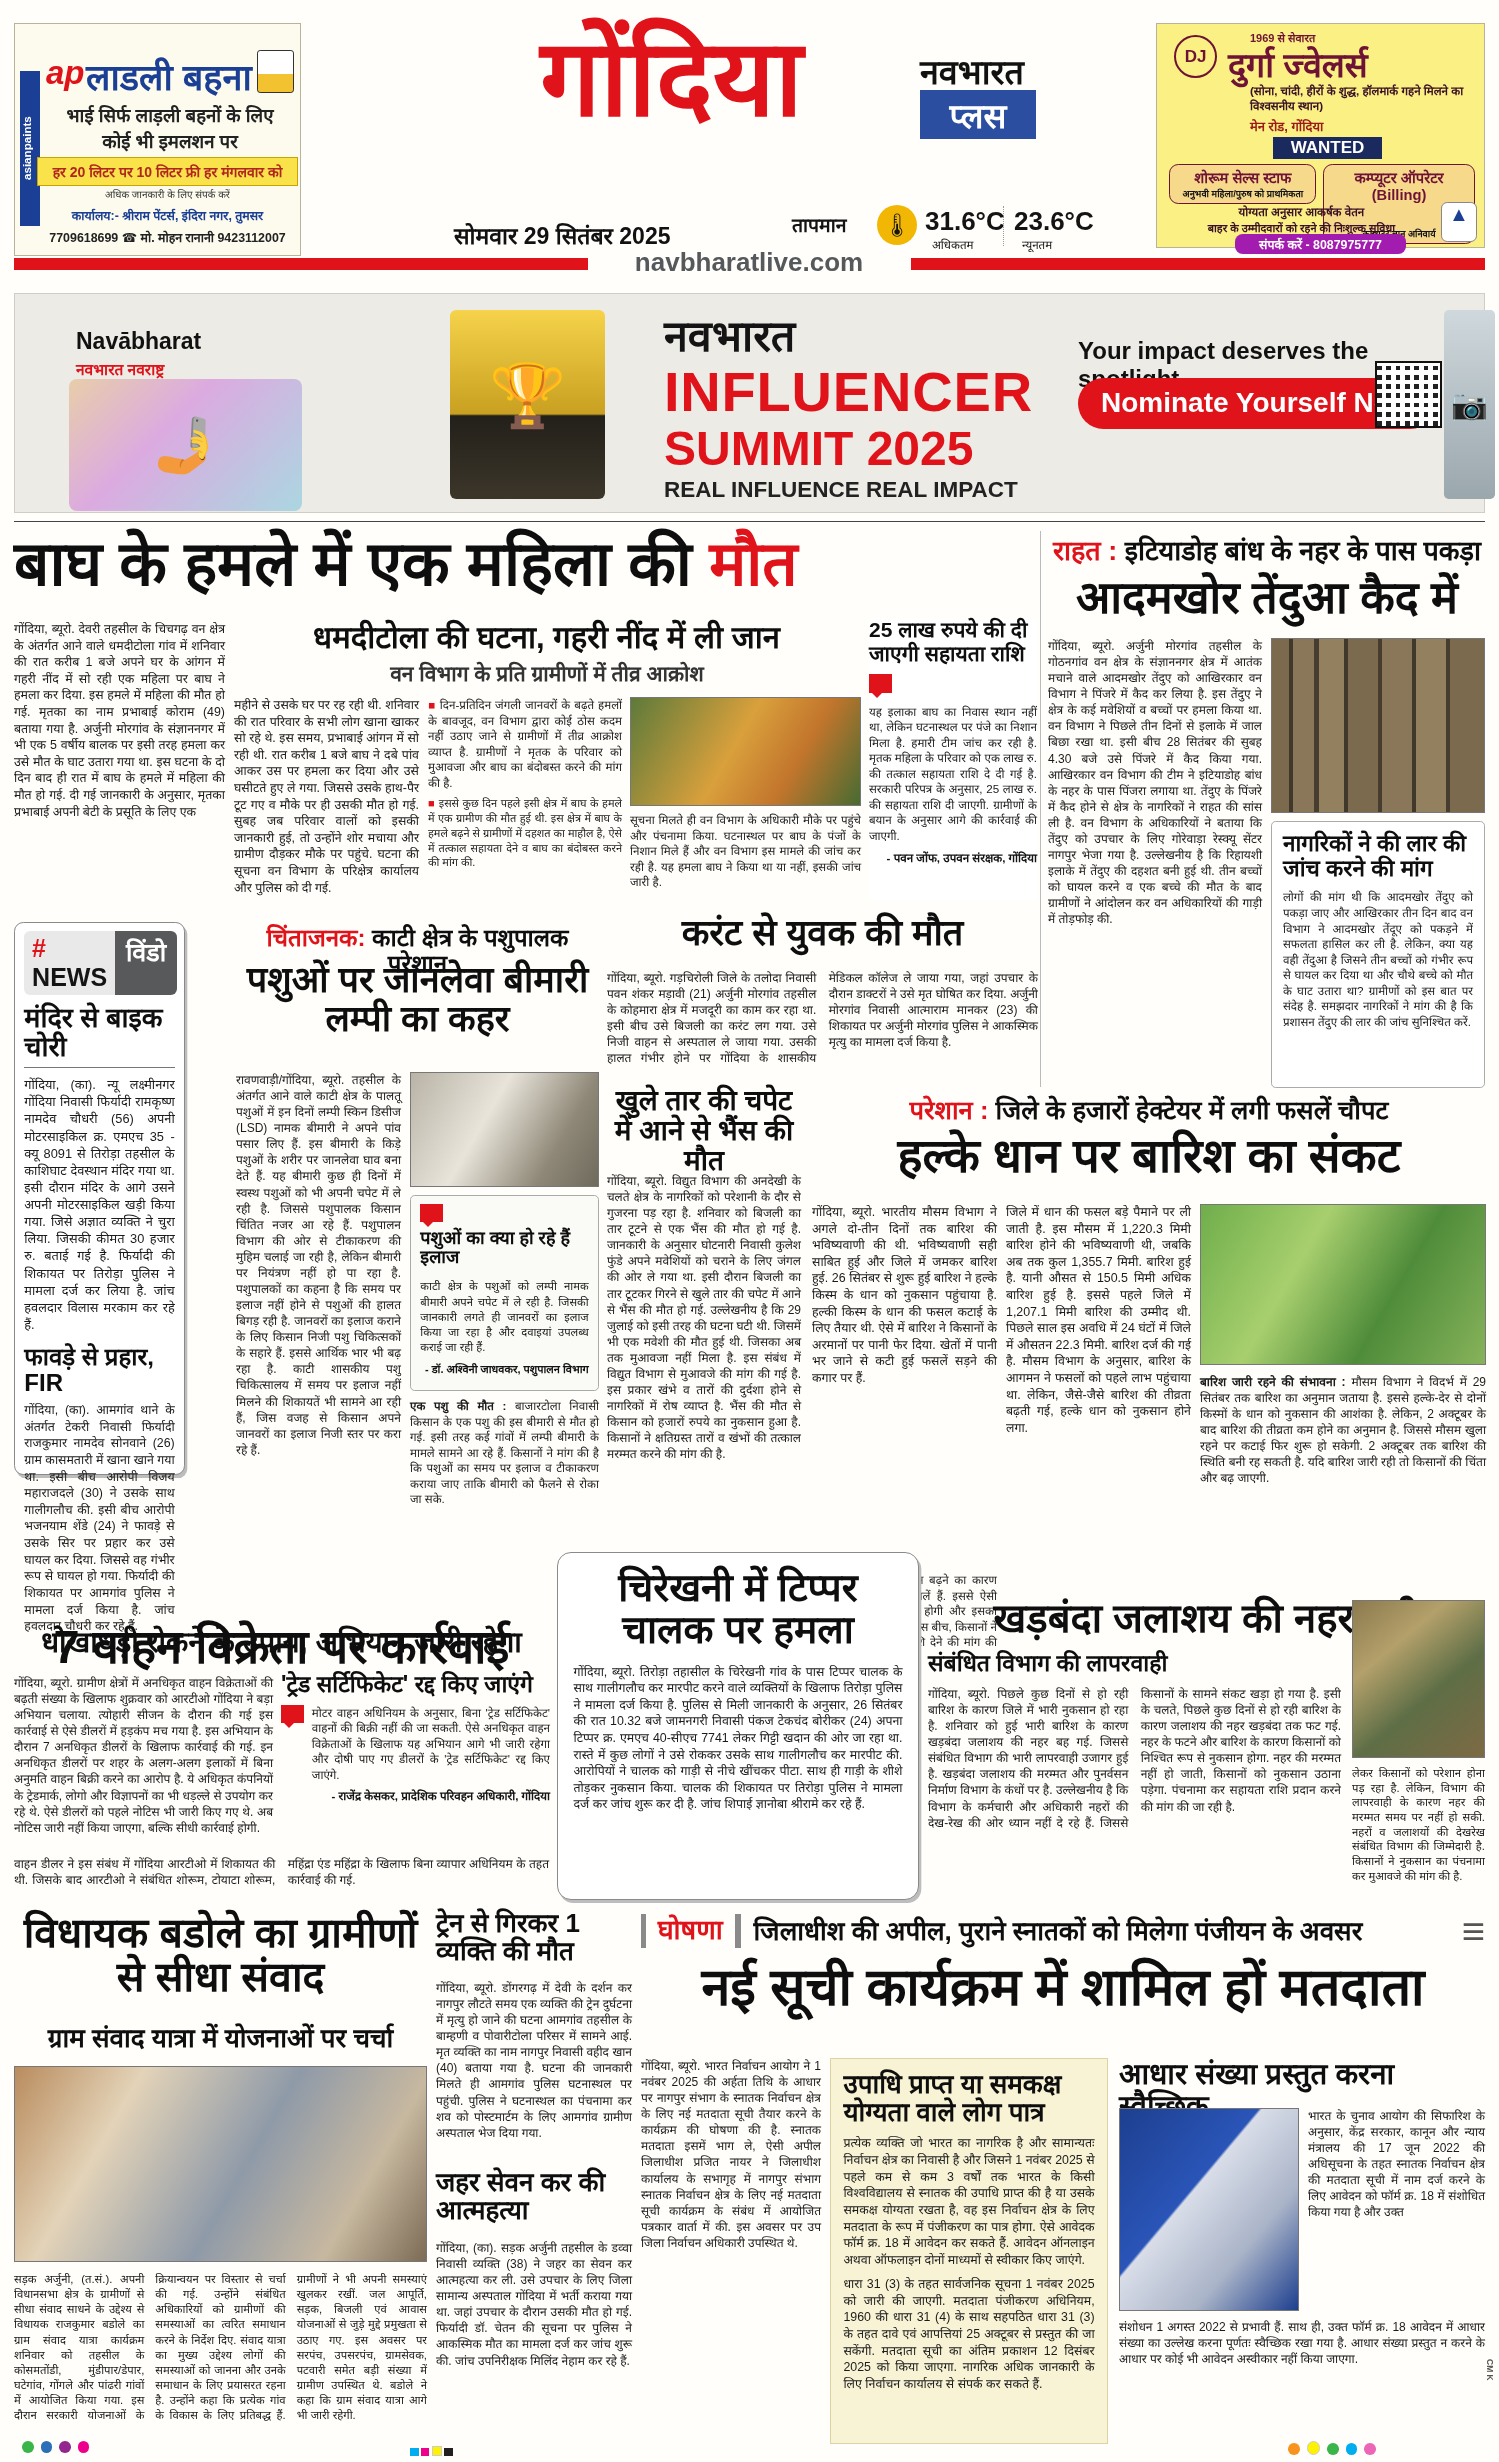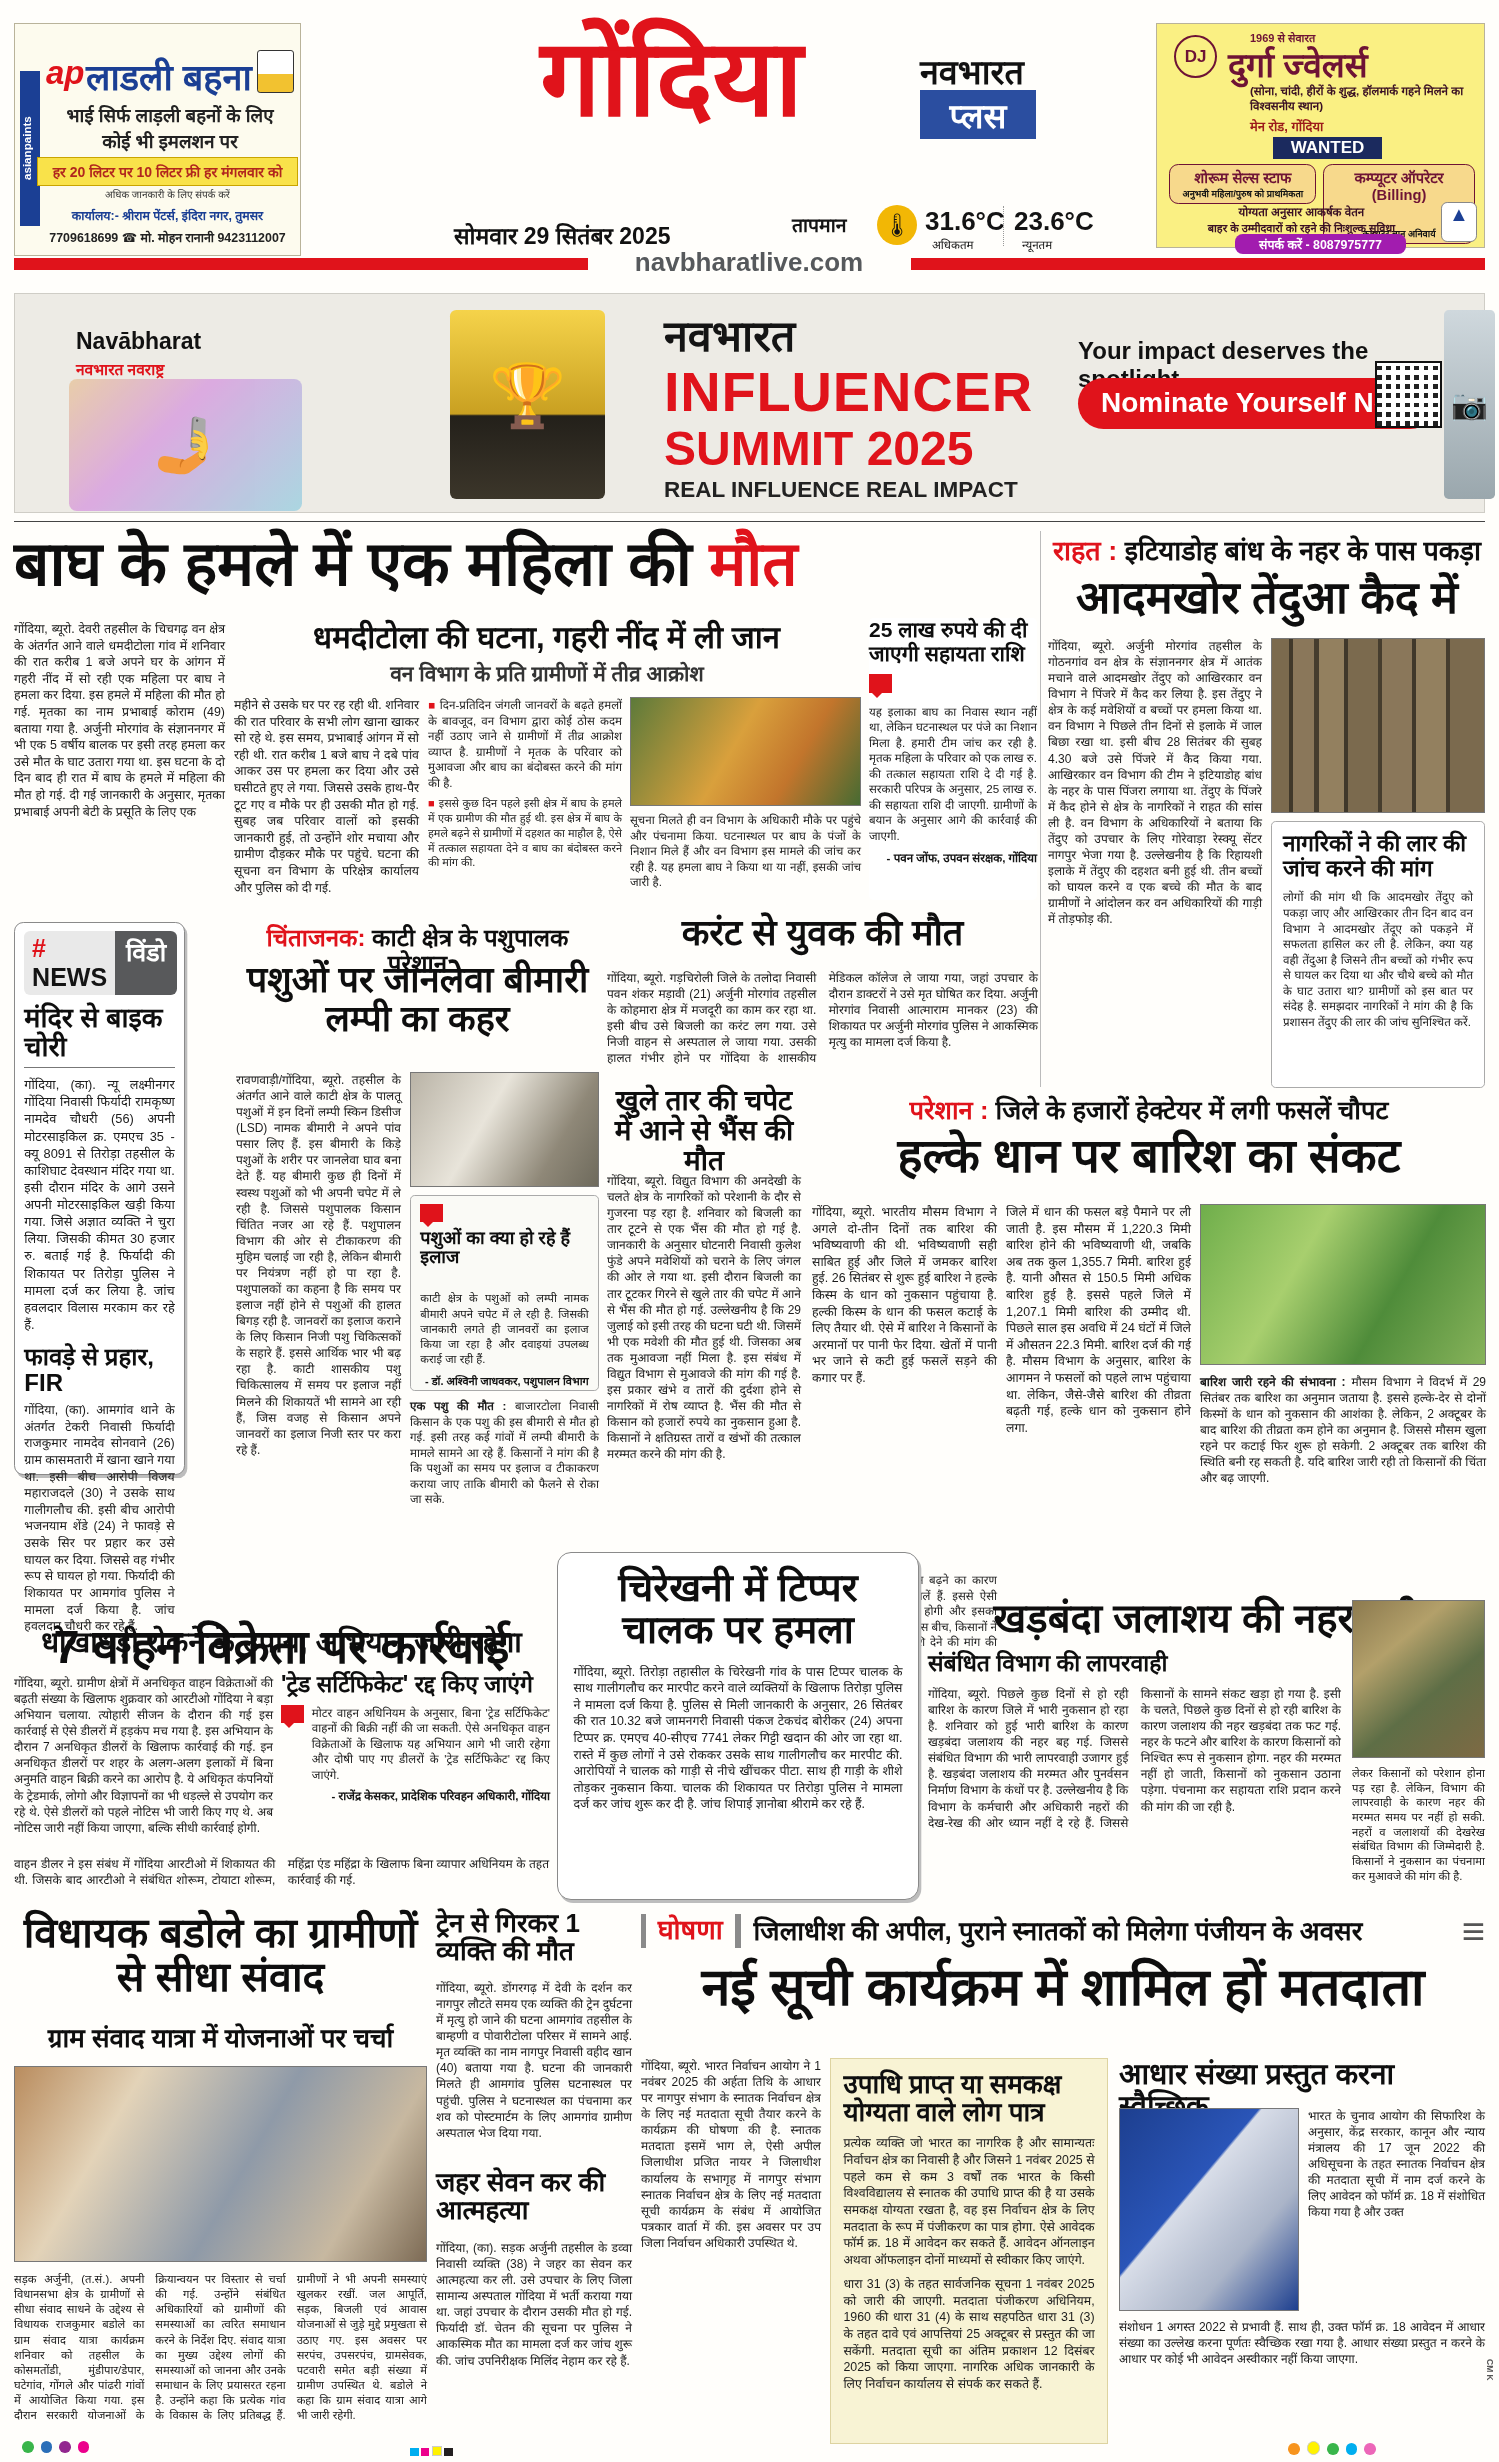--- a/index.html
+++ b/index.html
@@ -152,21 +152,21 @@
 
   <div class="abs hd center" style="left:236px;top:925px;width:363px;font-size:24px;">
     <span class="red">चिंताजनक:</span><span> काटी क्षेत्र के पशुपालक परेशान</span>
   </div>
   <div class="abs hd center" style="left:236px;top:961px;width:363px;font-size:36px;">पशुओं पर जानलेवा बीमारी लम्पी का कहर</div>
   <div class="abs bd" style="left:236px;top:1072px;width:165px;height:397px;font-size:12px;">रावणवाड़ी/गोंदिया, ब्यूरो. तहसील के अंतर्गत आने वाले काटी क्षेत्र के पालतू पशुओं में इन दिनों लम्पी स्किन डिसीज (LSD) नामक बीमारी ने अपने पांव पसार लिए हैं. इस बीमारी के किड़े पशुओं के शरीर पर जानलेवा घाव बना देते हैं. यह बीमारी कुछ ही दिनों में स्वस्थ पशुओं को भी अपनी चपेट में ले रही है. जिससे पशुपालक किसान चिंतित नजर आ रहे हैं. पशुपालन विभाग की ओर से टीकाकरण की मुहिम चलाई जा रही है, लेकिन बीमारी पर नियंत्रण नहीं हो पा रहा है. पशुपालकों का कहना है कि समय पर इलाज नहीं होने से पशुओं की हालत बिगड़ रही है. जानवरों का इलाज कराने के लिए किसान निजी पशु चिकित्सकों के सहारे हैं. इससे आर्थिक भार भी बढ़ रहा है. काटी शासकीय पशु चिकित्सालय में समय पर इलाज नहीं मिलने की शिकायतें भी सामने आ रही हैं, जिस वजह से किसान अपने जानवरों का इलाज निजी स्तर पर करा रहे हैं.</div>
   <div class="abs photo" style="left:410px;top:1072px;width:189px;height:115px;background:linear-gradient(120deg,#b9b3a6 0%,#e8e4da 40%,#8f8878 75%,#6e6a5c 100%);"></div>
   <div class="abs qb" style="left:410px;top:1195px;width:189px;height:196px;padding:7.8px 9.3px;background:#fafaf6;">
     <div class="qmark"></div>
     <div class="hd" style="font-size:18px;margin-top:6.2px;">पशुओं का क्या हो रहे हैं इलाज</div>
-    <div class="bd" style="font-size:11.3px;margin-top:24px;">काटी क्षेत्र के पशुओं को लम्पी नामक बीमारी अपने चपेट में ले रही है. जिसकी जानकारी लगते ही जानवरों का इलाज किया जा रहा है और दवाइयां उपलब्ध कराई जा रही हैं.</div>
+    <div class="bd" style="font-size:11.3px;margin-top:12px;">काटी क्षेत्र के पशुओं को लम्पी नामक बीमारी अपने चपेट में ले रही है. जिसकी जानकारी लगते ही जानवरों का इलाज किया जा रहा है और दवाइयां उपलब्ध कराई जा रही हैं.</div>
     <div class="attr" style="font-size:11px;">- डॉ. अश्विनी जाधवकर, पशुपालन विभाग</div>
   </div>
   <div class="abs bd" style="left:410px;top:1398px;width:189px;height:74px;font-size:11.6px;">
     <span class="kick">एक पशु की मौत :</span> <span>बाजारटोला निवासी किसान के एक पशु की इस बीमारी से मौत हो गई. इसी तरह कई गांवों में लम्पी बीमारी के मामले सामने आ रहे हैं. किसानों ने मांग की है कि पशुओं का समय पर इलाज व टीकाकरण कराया जाए ताकि बीमारी को फैलने से रोका जा सके.</span>
   </div>
 
   <div class="abs hd center" style="left:607px;top:914px;width:431px;font-size:36px;">करंट से युवक की मौत</div>
   <div class="abs bd cols2" style="left:607px;top:970px;width:431px;height:99px;font-size:12px;">गोंदिया, ब्यूरो. गड़चिरोली जिले के तलोदा निवासी पवन शंकर मड़ावी (21) अर्जुनी मोरगांव तहसील के कोहमारा क्षेत्र में मजदूरी का काम कर रहा था. इसी बीच उसे बिजली का करंट लग गया. उसे निजी वाहन से अस्पताल ले जाया गया. उसकी हालत गंभीर होने पर गोंदिया के शासकीय मेडिकल कॉलेज ले जाया गया, जहां उपचार के दौरान डाक्टरों ने उसे मृत घोषित कर दिया. अर्जुनी मोरगांव निवासी आत्माराम मानकर (23) की शिकायत पर अर्जुनी मोरगांव पुलिस ने आकस्मिक मृत्यु का मामला दर्ज किया है.</div>
 
   <div class="abs hd center" style="left:607px;top:1086px;width:194px;font-size:28px;">खुले तार की चपेट में आने से भैंस की मौत</div>

